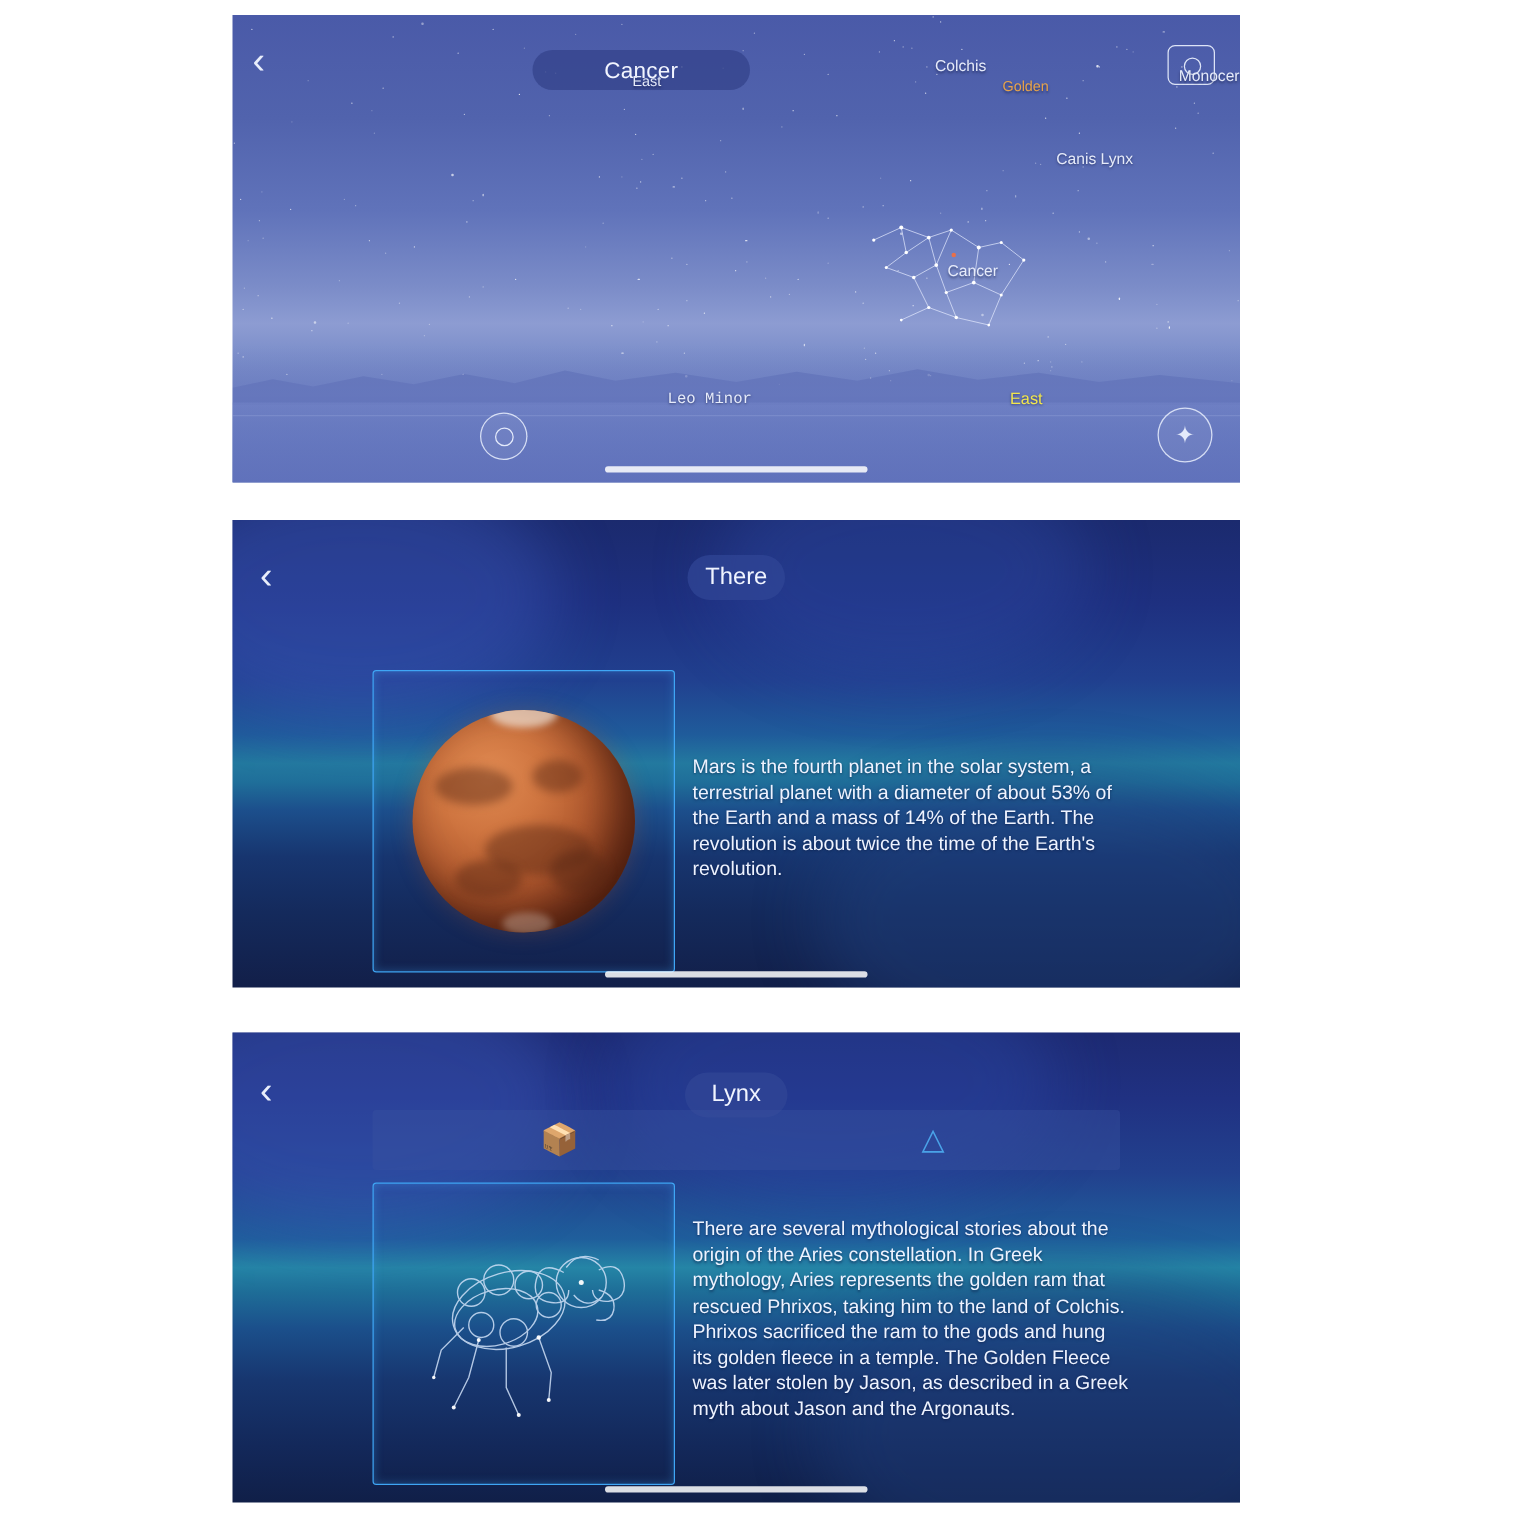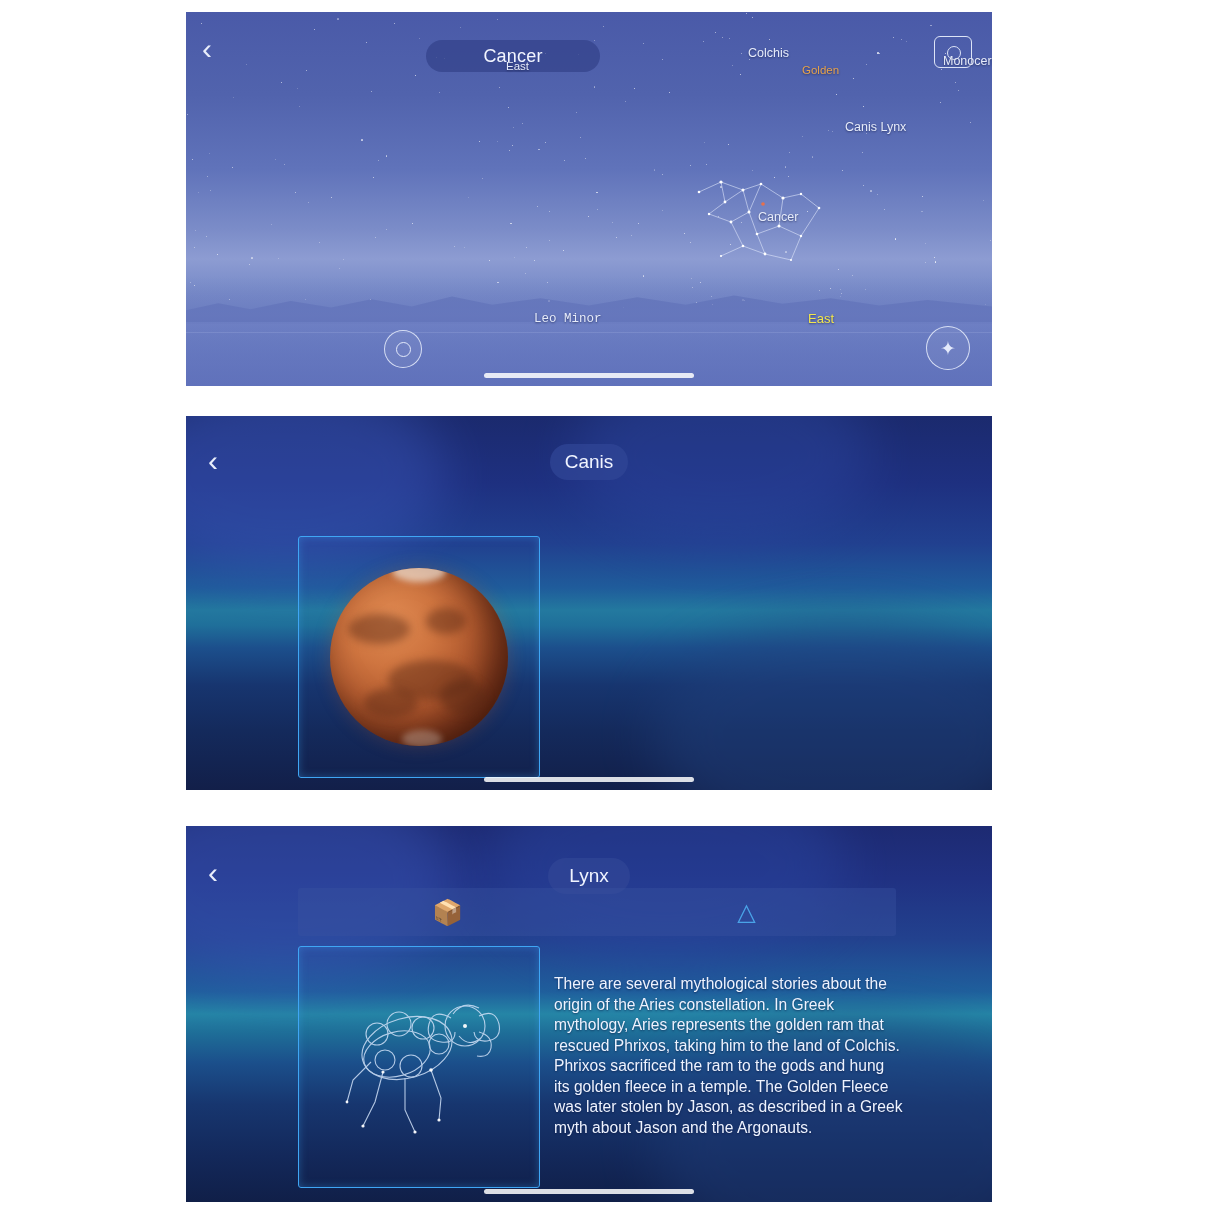--- a/index.html
+++ b/index.html
@@ -559,34 +559,35 @@
     <div class="home-bar"></div>
   </div>
 
   <div class="panel" id="panel-mars">
     <div class="nebula" style="left:-60px; top:-40px; width:320px; height:200px; background:#3a57b8;"></div>
     <div class="nebula" style="right:-40px; bottom:-60px; width:380px; height:230px; background:#21427f;"></div>
     <div class="nebula" style="right:120px; top:-50px; width:300px; height:180px; background:#2c47a0;"></div>
 
     <div class="back-chevron" style="left:22px; top:30px;">‹</div>
 
-    <div class="detail-title-pill" id="mars-title-pill">Canis</div>
+    <div class="detail-title-pill" id="mars-title-pill">There</div>
 
     <div class="image-frame" id="mars-frame">
       <div class="mars-planet">
         <div class="blotch" style="left:18px; top:46px; width:62px; height:30px;"></div>
         <div class="blotch" style="left:58px; top:92px; width:86px; height:40px;"></div>
         <div class="blotch" style="left:96px; top:40px; width:40px; height:26px;"></div>
         <div class="blotch" style="left:34px; top:120px; width:54px; height:30px;"></div>
         <div class="blotch" style="left:110px; top:112px; width:46px; height:34px;"></div>
         <div class="ice" style="left:62px; top:-8px; width:54px; height:22px;"></div>
         <div class="ice" style="left:72px; top:162px; width:40px; height:18px; opacity:.45;"></div>
       </div>
     </div>
 
+    <div class="detail-text" id="mars-text">Mars is the fourth planet in the solar system, a terrestrial planet with a diameter of about 53% of the Earth and a mass of 14% of the Earth. The revolution is about twice the time of the Earth's revolution.</div>
 
     <div class="home-bar"></div>
   </div>
 
   <div class="panel" id="panel-aries">
     <div class="nebula" style="left:-70px; top:-50px; width:340px; height:210px; background:#3a57b8;"></div>
     <div class="nebula" style="right:-60px; bottom:-70px; width:400px; height:250px; background:#1f3d79;"></div>
     <div class="nebula" style="left:300px; top:-60px; width:360px; height:200px; background:#2a46a2;"></div>
 
     <div class="back-chevron" style="left:22px; top:32px;">‹</div>

